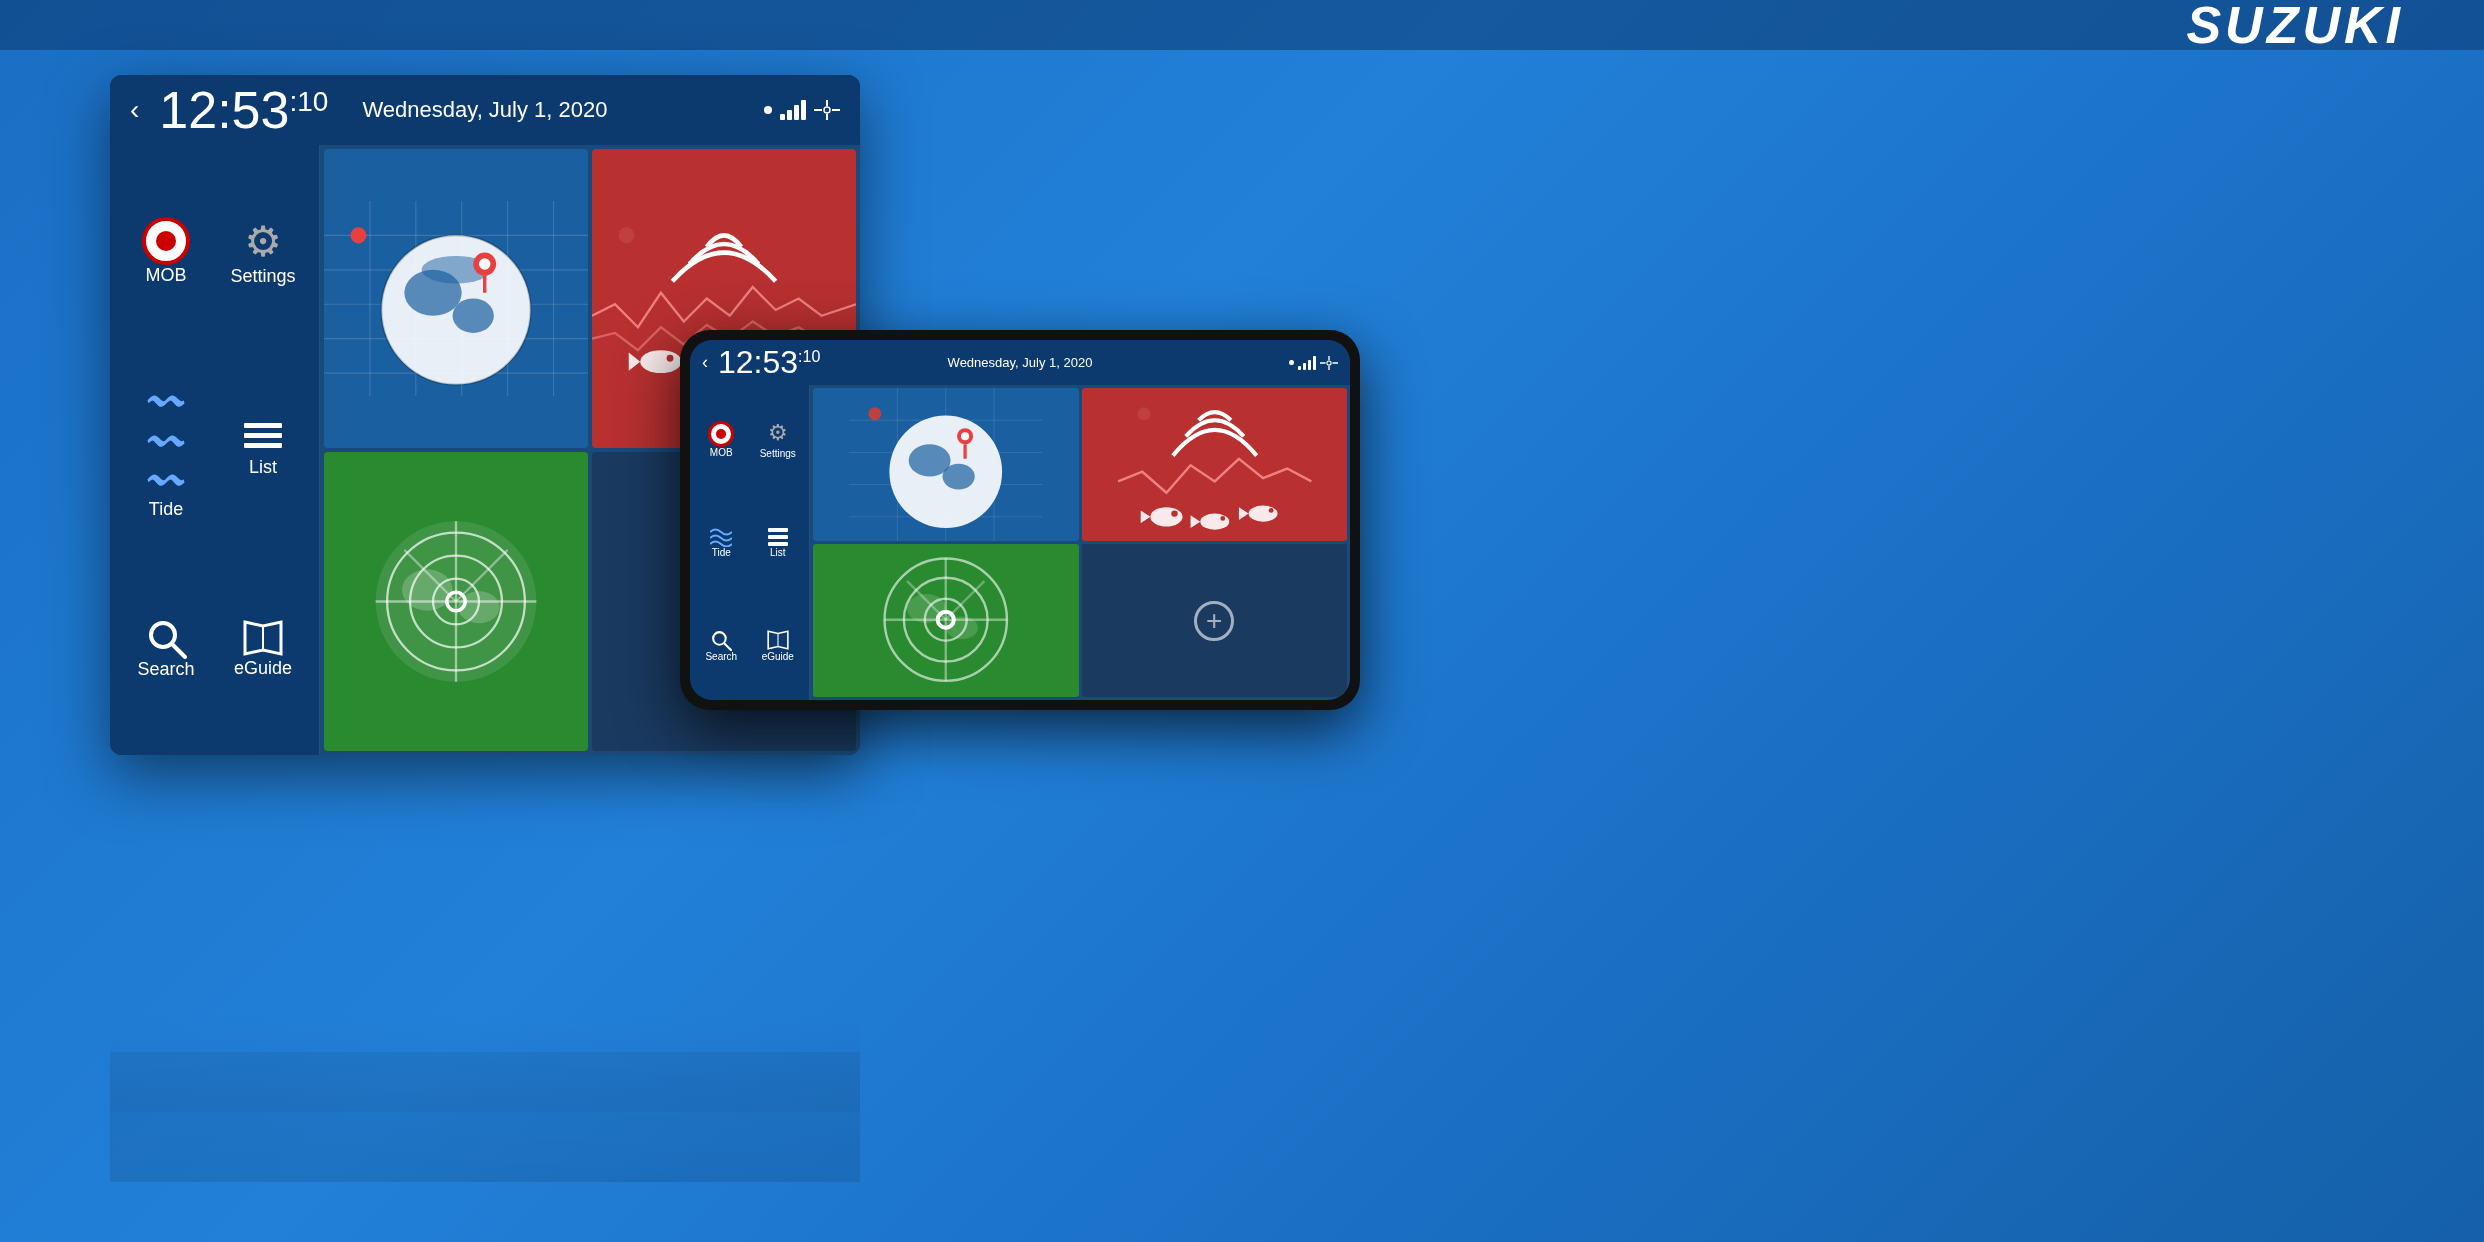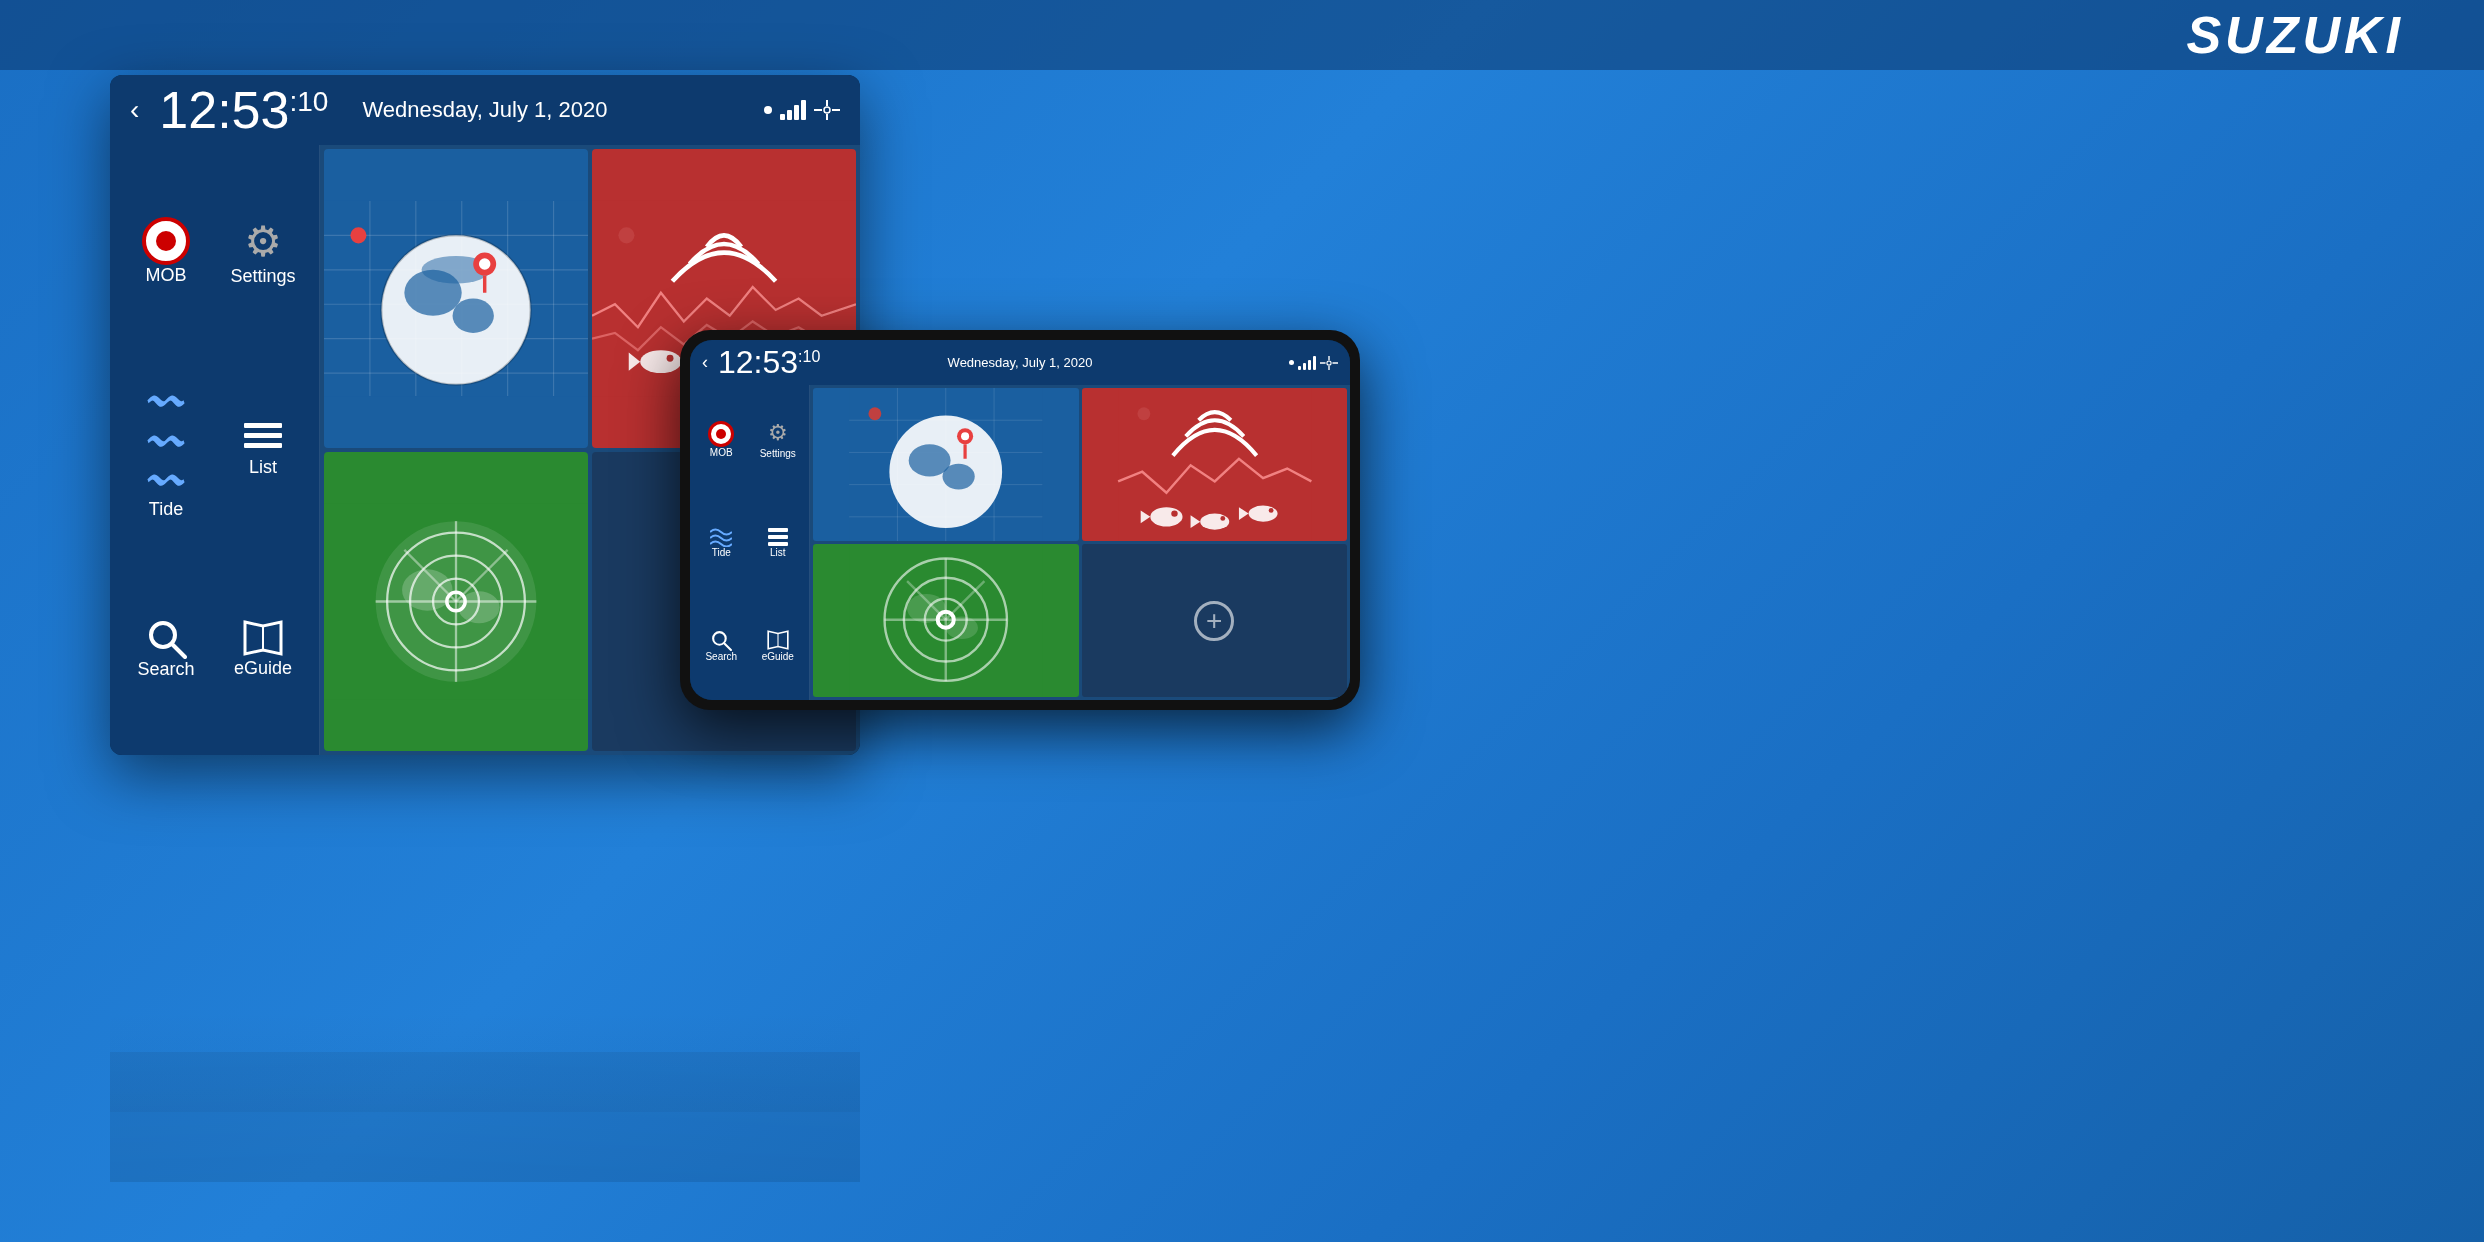--- a/index.html
+++ b/index.html
@@ -12,21 +12,21 @@
       overflow: hidden;
       position: relative;
     }
 
     
     .brand-bar {
       position: absolute;
       top: 0;
       left: 0;
       right: 0;
-      height: 70px;
+      height: 50px;
       background: rgba(10, 50, 100, 0.5);
       display: flex;
       align-items: center;
       justify-content: flex-end;
       padding-right: 80px;
       gap: 120px;
     }
 
     .brand-suzuki {
       color: white;

